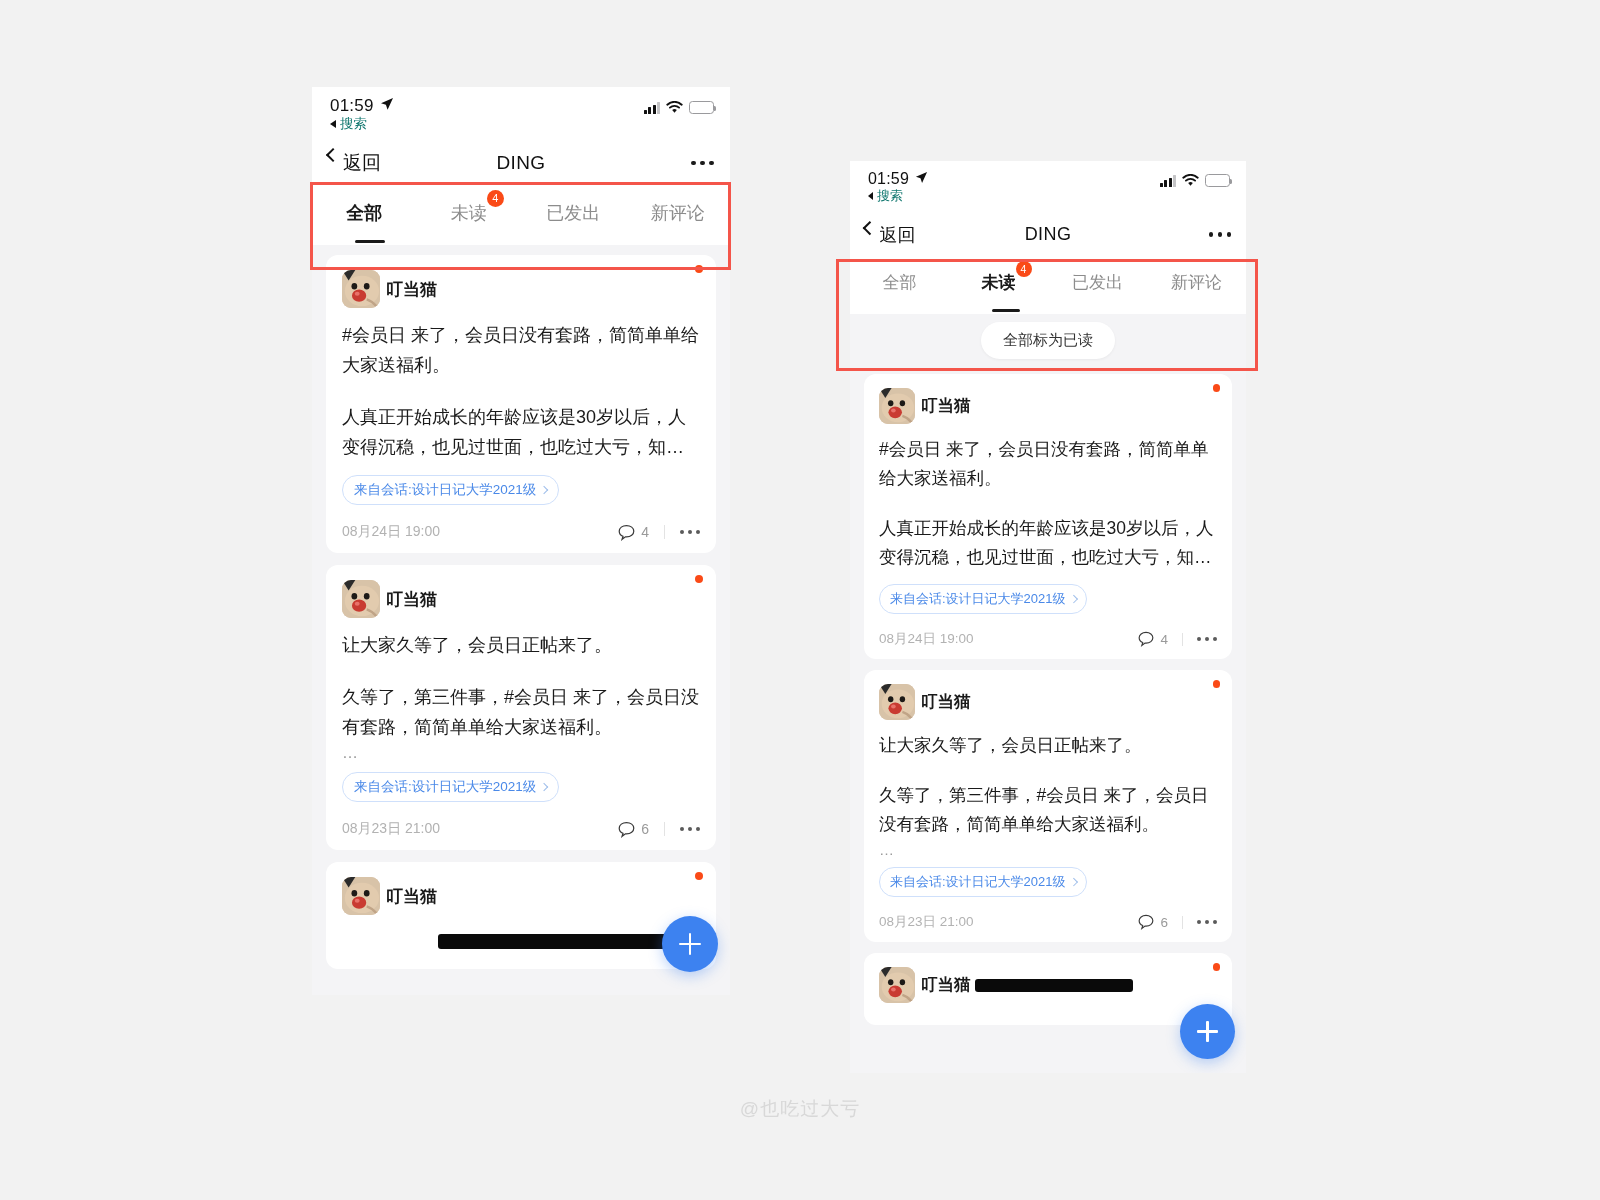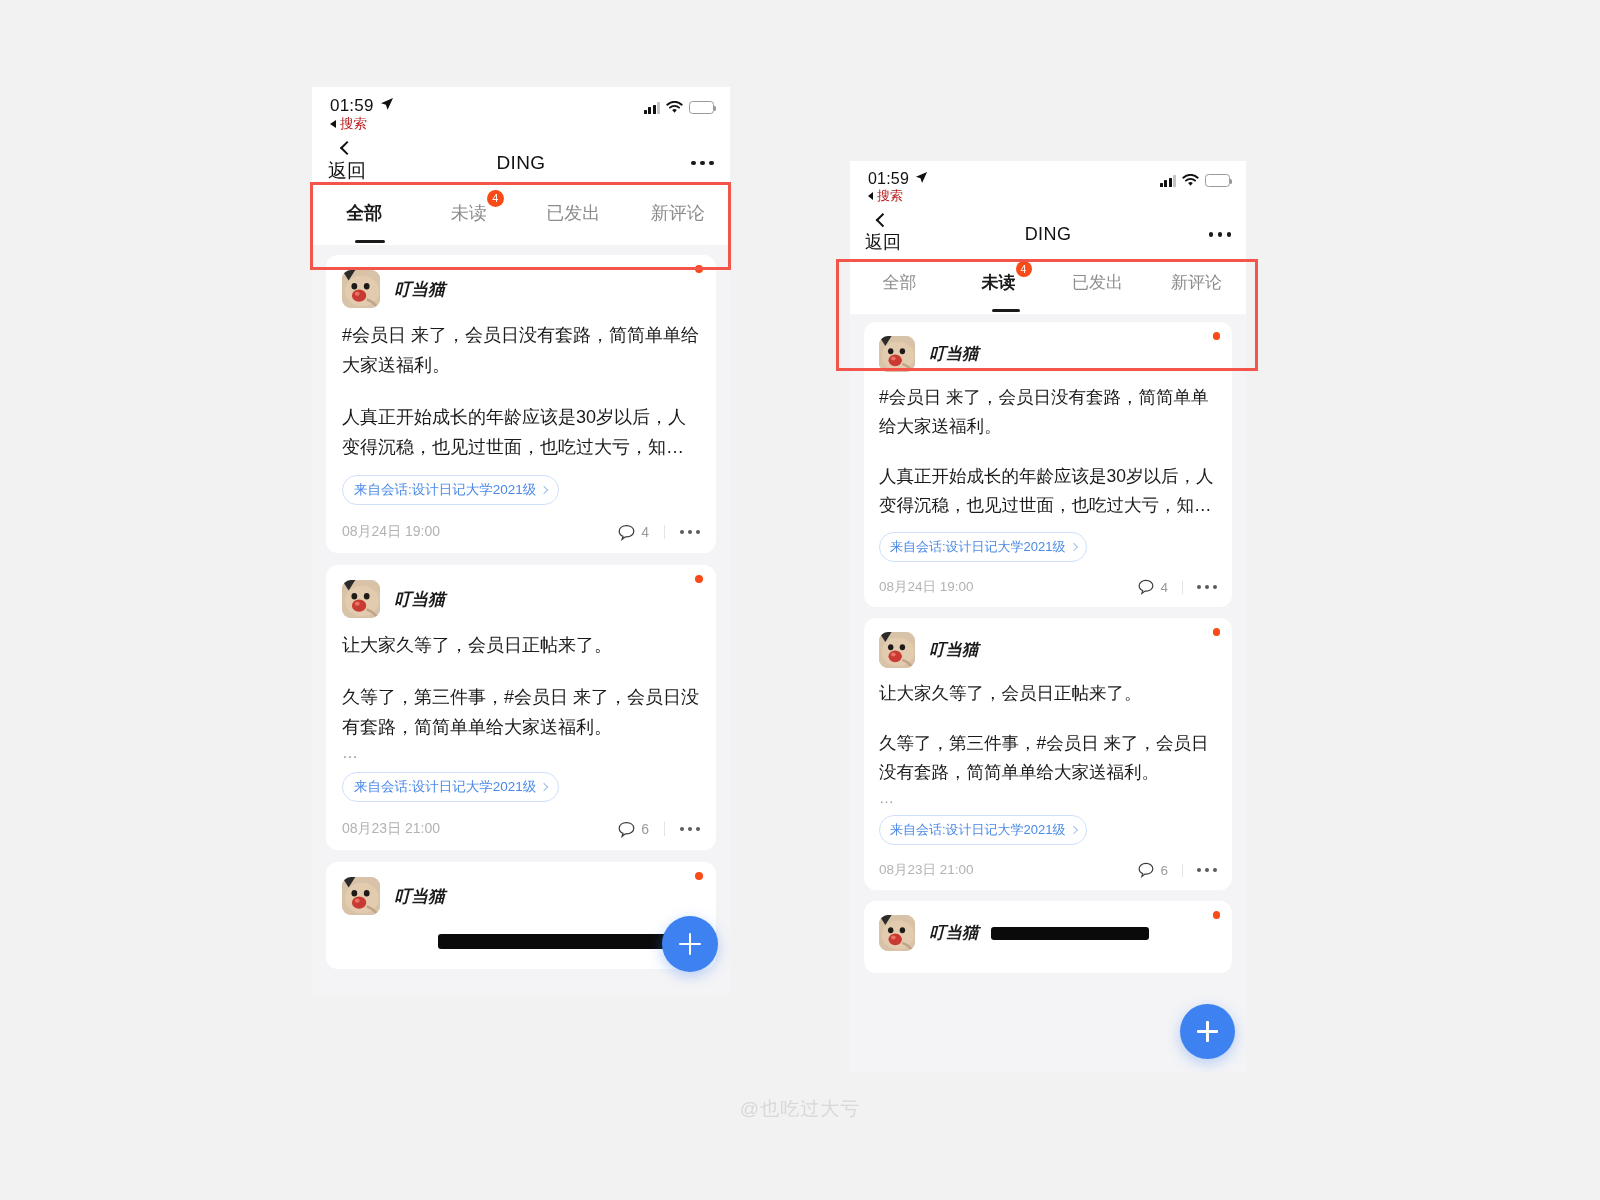--- a/index.html
+++ b/index.html
@@ -61,21 +61,21 @@
     gap: 4px;
     margin-top: -1px;
   }
   .sb-back-tri {
     width: 0; height: 0;
     border-top: 5px solid transparent;
     border-bottom: 5px solid transparent;
     border-right: 7px solid #111;
     display: inline-block;
   }
-  .sb-back-label { color: #b91c1c; }
+  .sb-back-label { color: #0f766e; }
 
   .sb-right {
     position: absolute;
     right: 16px;
     display: flex;
     align-items: center;
     gap: 6px;
   }
 
   .sig { display: flex; align-items: flex-end; gap: 1.5px; height: 12px; }
@@ -118,24 +118,23 @@
 
   
   .navbar {
     background: #ffffff;
     display: flex;
     align-items: center;
     position: relative;
   }
   .nav-back {
     display: flex;
-    align-items: center;
+    align-items: flex-start;
     gap: 5px;
     color: #111;
-    flex-direction: column;
   }
   .nav-chev {
     display: inline-block;
     border-left: 2.6px solid #111;
     border-bottom: 2.6px solid #111;
     transform: rotate(45deg);
   }
   .nav-title {
     position: absolute;
     left: 0; right: 0;
@@ -211,22 +210,21 @@
     overflow: hidden;
   }
   .card {
     background: #ffffff;
     border-radius: 12px;
     position: relative;
   }
   .card-head {
     display: flex;
     align-items: center;
-    gap: 14px;
-    font-style: italic;
+    gap: 6px;
   }
   .avatar {
     border-radius: 9px;
     overflow: hidden;
     flex: none;
     position: relative;
     background: #d9c4ad;
   }
   .avatar svg { display: block; width: 100%; height: 100%; }
   .author { color: #1a1a1a; font-weight: bold; }
@@ -558,20 +556,23 @@
       </div>
       <div class="tab" style="font-size:17px;">
         <span class="lbl">已发出</span>
       </div>
       <div class="tab" style="font-size:17px;">
         <span class="lbl">新评论</span>
       </div>
       <div class="tab-underline" style="left:142px;bottom:2px;width:28px;height:3.5px;"></div>
     </div>
 
+    <div class="markread-bar" style="height:52px;">
+      <button class="markread-btn" style="font-size:15px;padding:9px 22px;border:none;font-family:'Liberation Sans',sans-serif;">全部标为已读</button>
+    </div>
 
     <div class="feed" style="height:707px;padding:8px 14px 0 14px;">
 
       <div class="card" style="padding:14px 15px 11px 15px;margin-bottom:11px;">
         <span class="unread-dot" style="top:10px;right:12px;width:7.5px;height:7.5px;"></span>
         <div class="card-head" style="margin-bottom:11px;">
           <span class="avatar" style="width:36px;height:36px;">
             <svg viewBox="0 0 40 40">
               <rect width="40" height="40" fill="#d8c3a8"></rect>
               <path d="M0 0 L14 0 L7 11 Z" fill="#2b2b2b"></path>

